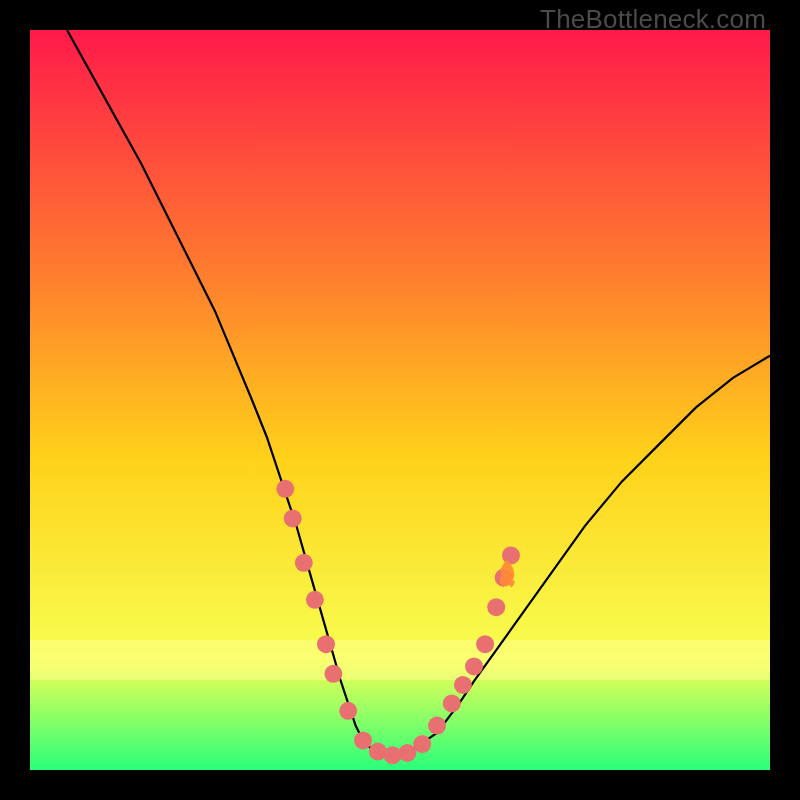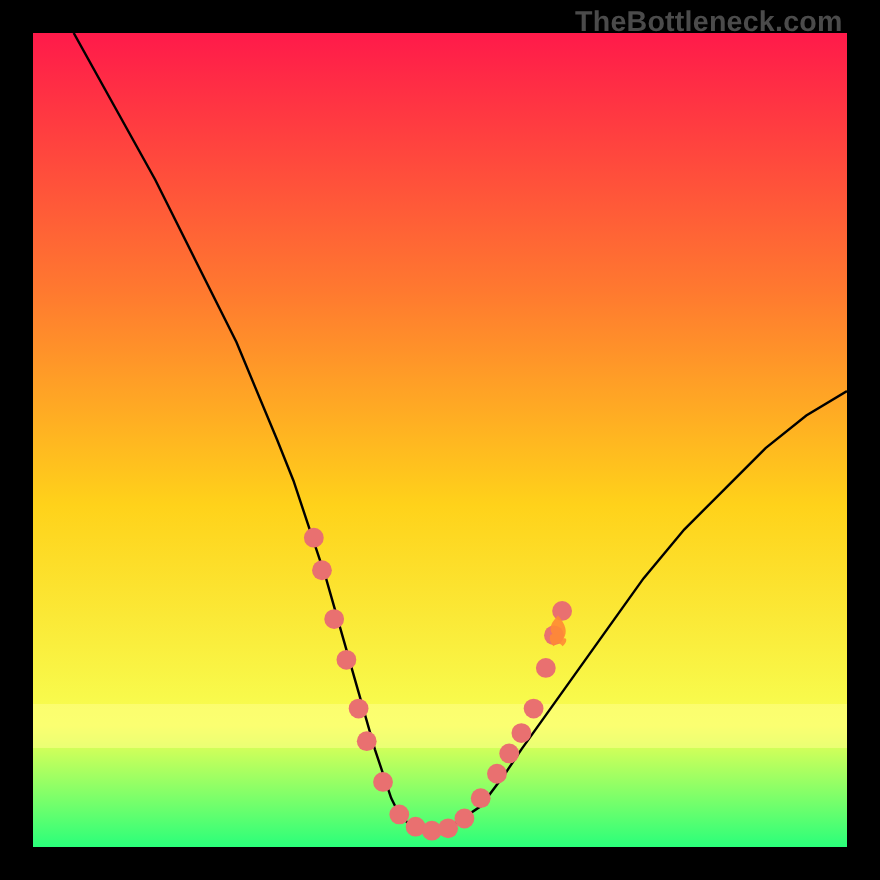--- a/index.html
+++ b/index.html
@@ -25,21 +25,21 @@
     top: 0;
     width: 740px;
     height: 740px;
   }
   .watermark {
     position: absolute;
     top: 4px;
     right: 34px;
     color: #4b4b4b;
     font-size: 26px;
-    font-weight: 700;
+    font-weight: 400;
     letter-spacing: 0.2px;
   }
 </style>
 </head>
 <body>
 
 <div class="frame">
   <svg class="plot-area" viewBox="0 0 740 740" preserveAspectRatio="none">
     <defs>
       <linearGradient id="bg-grad" x1="0" y1="0" x2="0" y2="1">

